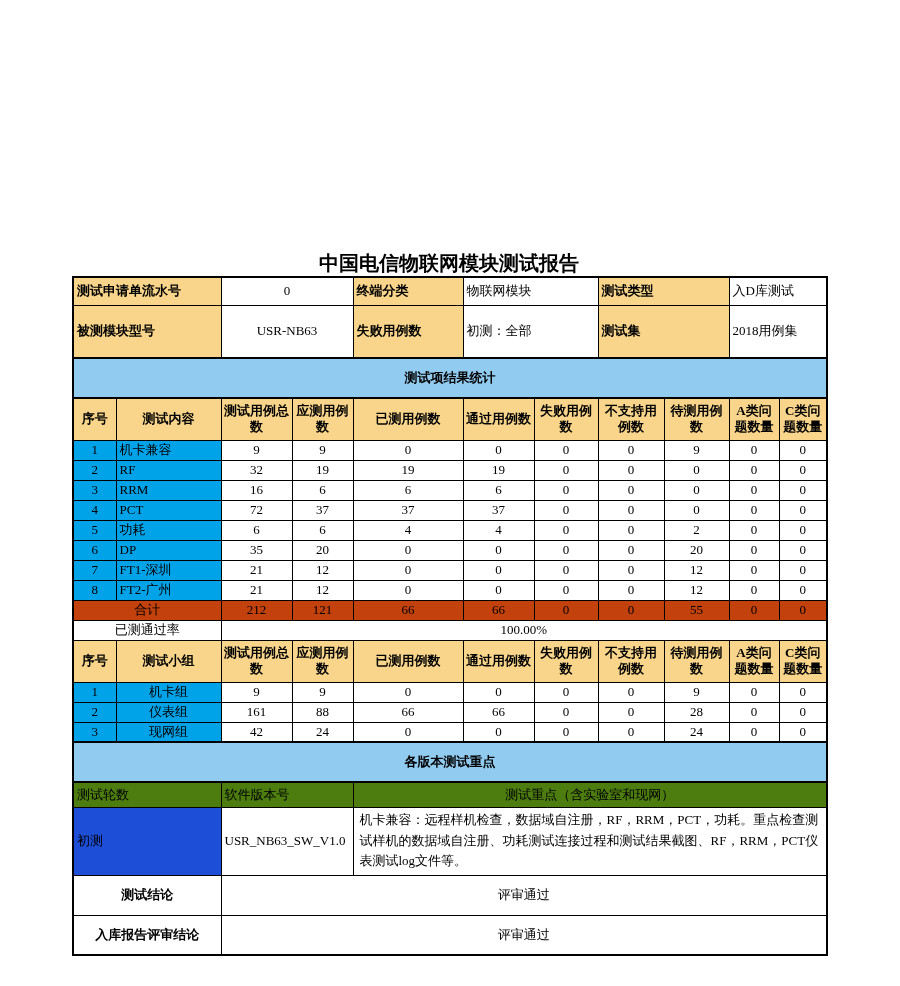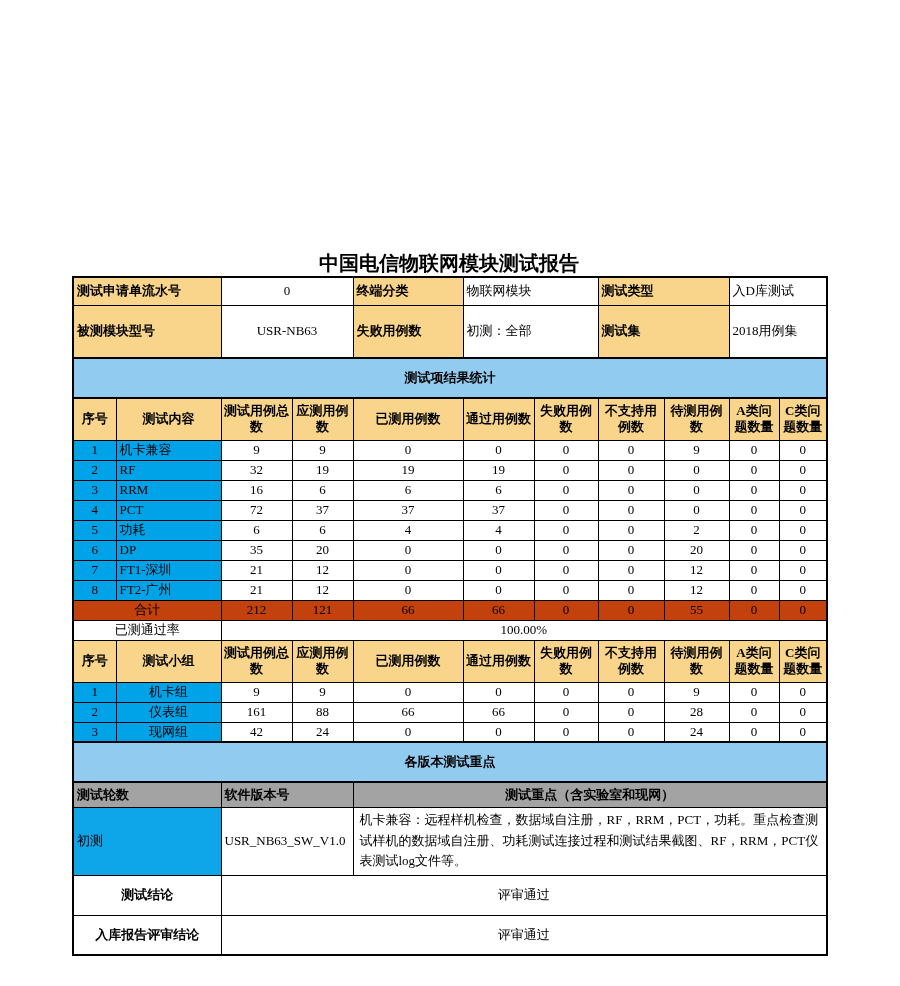--- a/index.html
+++ b/index.html
@@ -11,22 +11,22 @@
   .page { position:relative; width:900px; height:986px; overflow:hidden; }
   .doc { position:absolute; left:72px; top:253px; width:754px; }
   .title { text-align:center; font-weight:bold; font-size:20px; line-height:20px; margin:0 0 3px 0; }
   table { border-collapse:collapse; table-layout:fixed; width:754px; border:2px solid #000;padding-left:32px; }
   td { border:1px solid #000; font-size:13px; padding:0 3px; vertical-align:middle; overflow:hidden; }
   .lab  { background:#F8D58A; font-weight:bold; text-align:left; }
   .hdr  { background:#F8D58A; font-weight:bold; text-align:center; padding:0 1px; line-height:1.25; }
   .sec  { background:#92CBF0; font-weight:bold; text-align:center; border-top:2px solid #000; border-bottom:2px solid #000; }
   .blue { background:#00A2E8; }
   .tot  { background:#c2410c; text-align:center; }
-  .cyan { background:#a3a3a3; font-weight:bold; }
-  .pale { background:#0ea5e9; }
+  .cyan { background:#4d7c0f; font-weight:normal; }
+  .pale { background:#1d4ed8; }
   .cen  { text-align:center; }
   .bold { font-weight:bold; }
   .ver  { word-break:break-all; line-height:1.35; }
   .focus{ line-height:1.6; padding:2px 6px; text-align:left; }
   tr.h28{height:28px;} tr.h40{height:40px;} tr.h53{height:53px;margin-left:40px;} tr.h22{height:40px;}
   tr.h35{height:42px;} tr.h20{height:20px;} tr.h25{height:25px;} tr.h68{height:68px;}
 </style>
 </head>
 <body>
 

